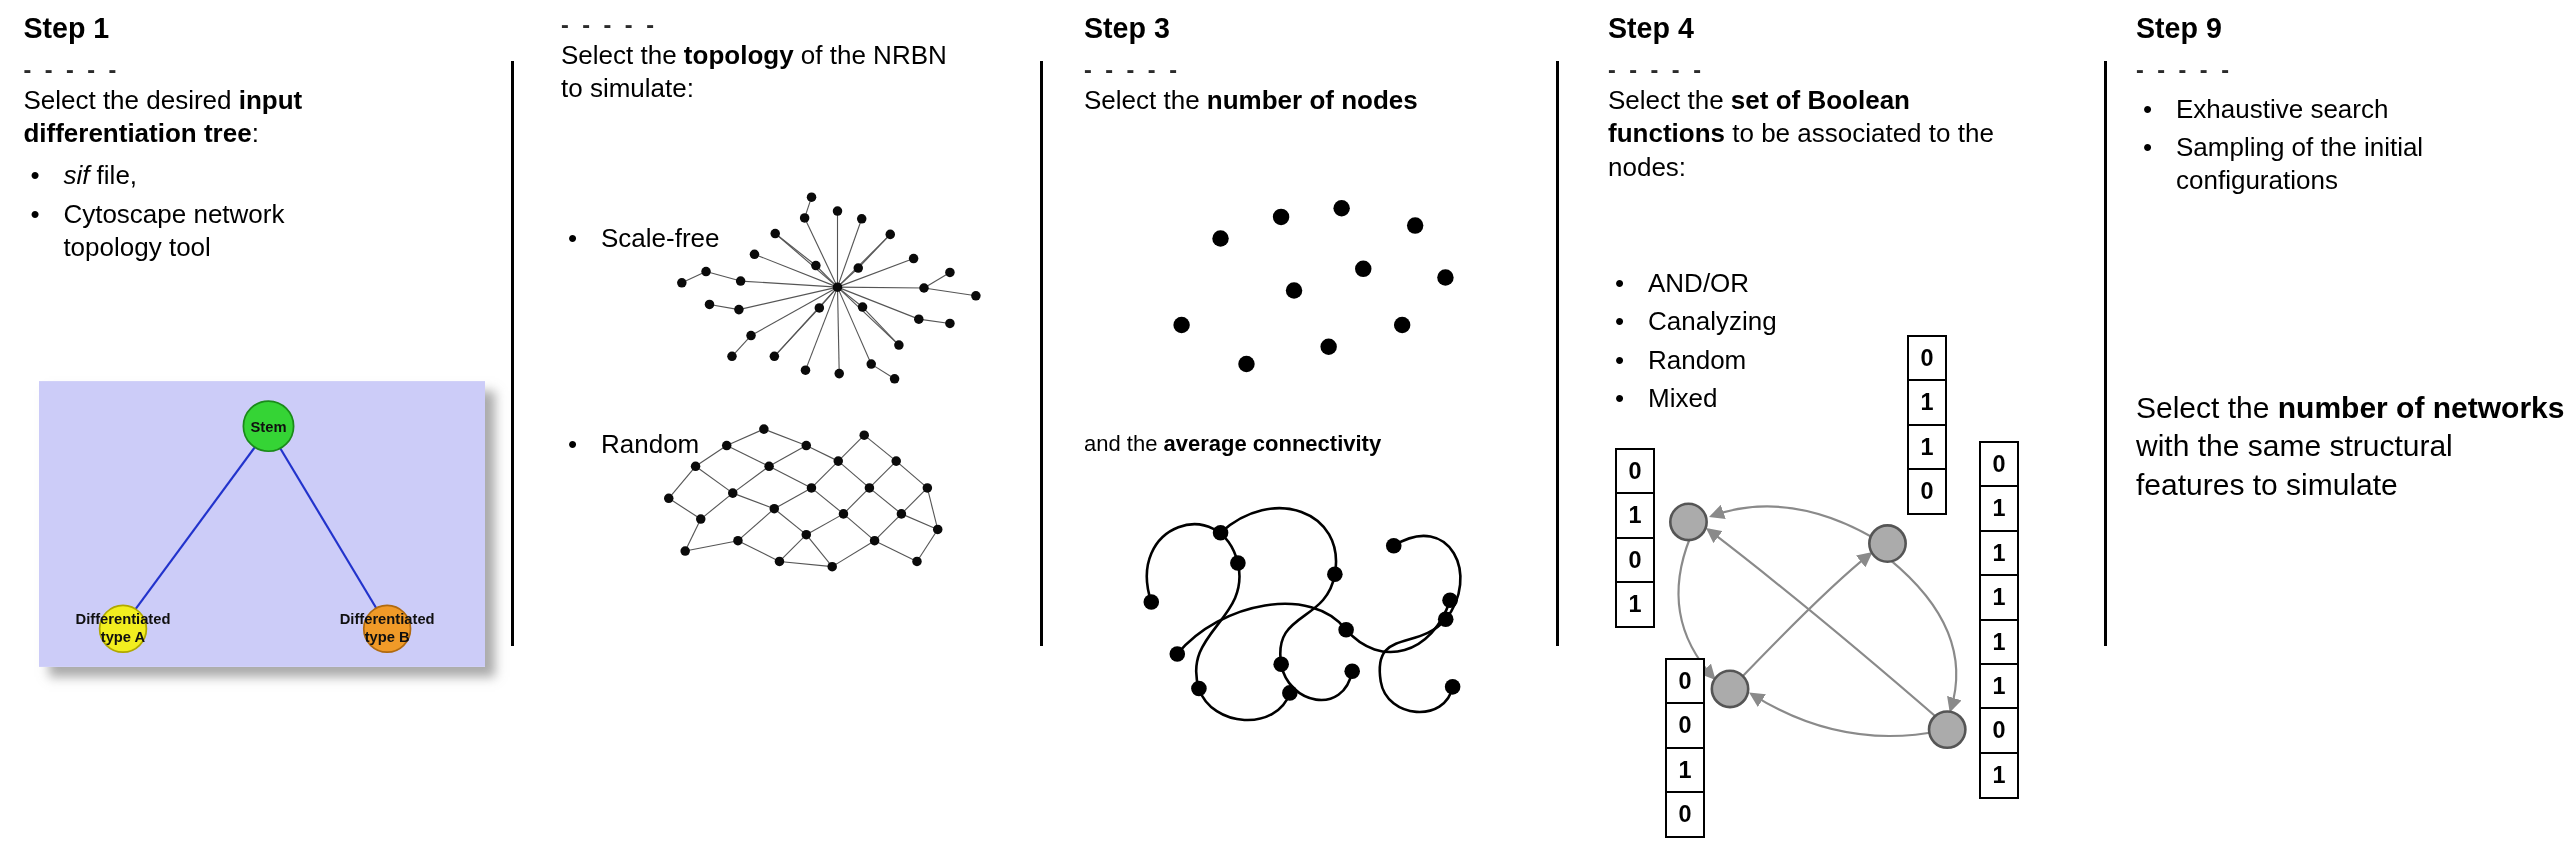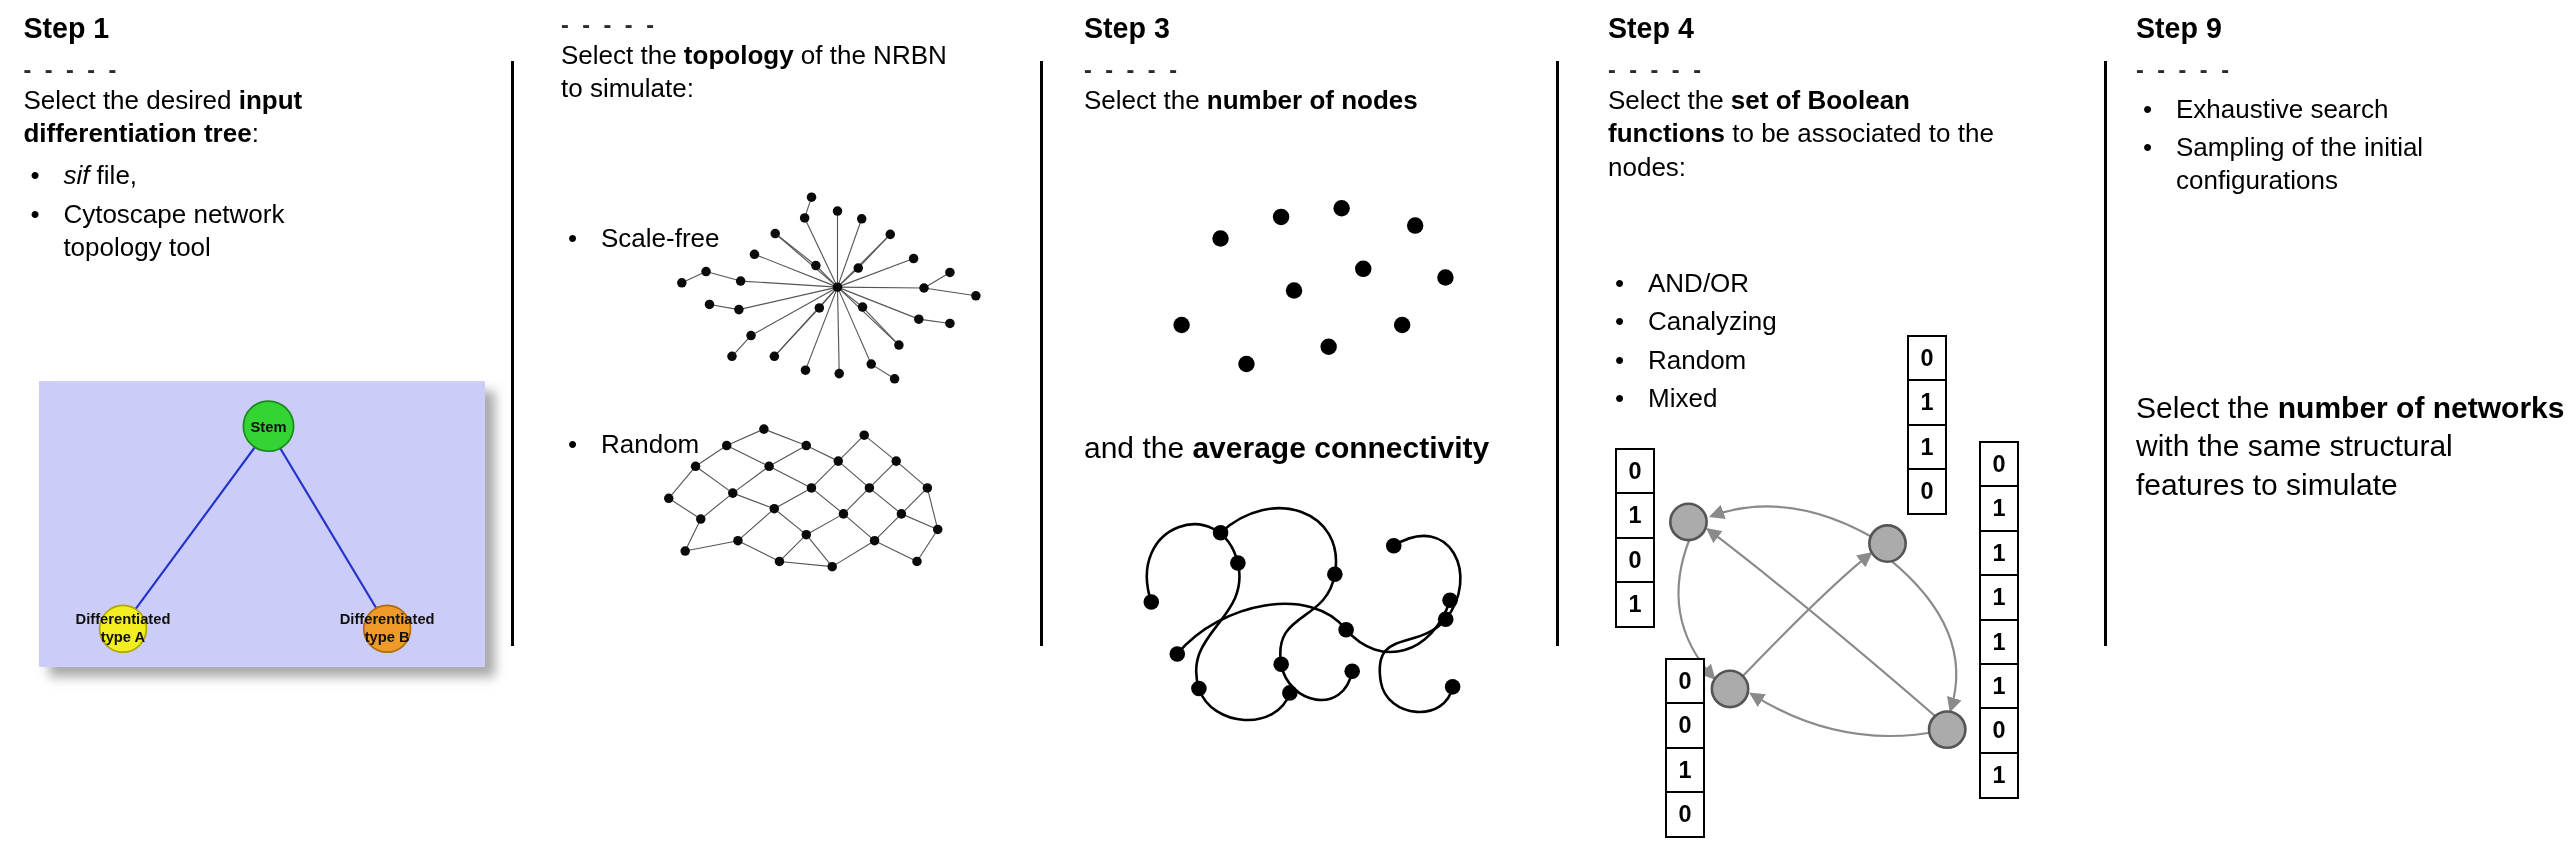--- a/index.html
+++ b/index.html
@@ -233,21 +233,21 @@
           <circle cx="185" cy="130" r="9.5" fill="#000"></circle>
           <circle cx="225" cy="195" r="9.5" fill="#000"></circle>
           <circle cx="240" cy="35" r="9.5" fill="#000"></circle>
           <circle cx="265" cy="105" r="9.5" fill="#000"></circle>
           <circle cx="310" cy="170" r="9.5" fill="#000"></circle>
           <circle cx="325" cy="55" r="9.5" fill="#000"></circle>
           <circle cx="360" cy="115" r="9.5" fill="#000"></circle>
         </g>
     </svg>
 
-    <p class="abs" style="left:0;top:431px;font-size:30px"><span>and the </span><strong>average connectivity</strong></p>
+    <p class="abs" style="left:0;top:431px;font-size:22px"><span>and the </span><strong>average connectivity</strong></p>
 
     <svg class="abs" style="left:24px;top:472px" width="381" height="279" viewBox="0 0 440 322">
       <g stroke="#000" stroke-width="3" fill="none">
         <path d="M 50,150 C 20,60 130,25 150,105 C 165,170 85,185 105,250 C 120,295 195,300 210,255"></path>
         <path d="M 130,70 C 190,15 275,45 262,118 C 252,175 190,160 200,222 C 208,268 272,282 282,230"></path>
         <path d="M 330,85 C 395,45 430,120 390,170 C 358,207 305,180 315,242 C 322,285 390,290 398,248"></path>
         <path d="M 80,210 C 130,150 235,130 275,182 C 315,228 375,210 395,148"></path>
       </g>
       <g fill="#000">
         <circle cx="50" cy="150" r="9"></circle>

